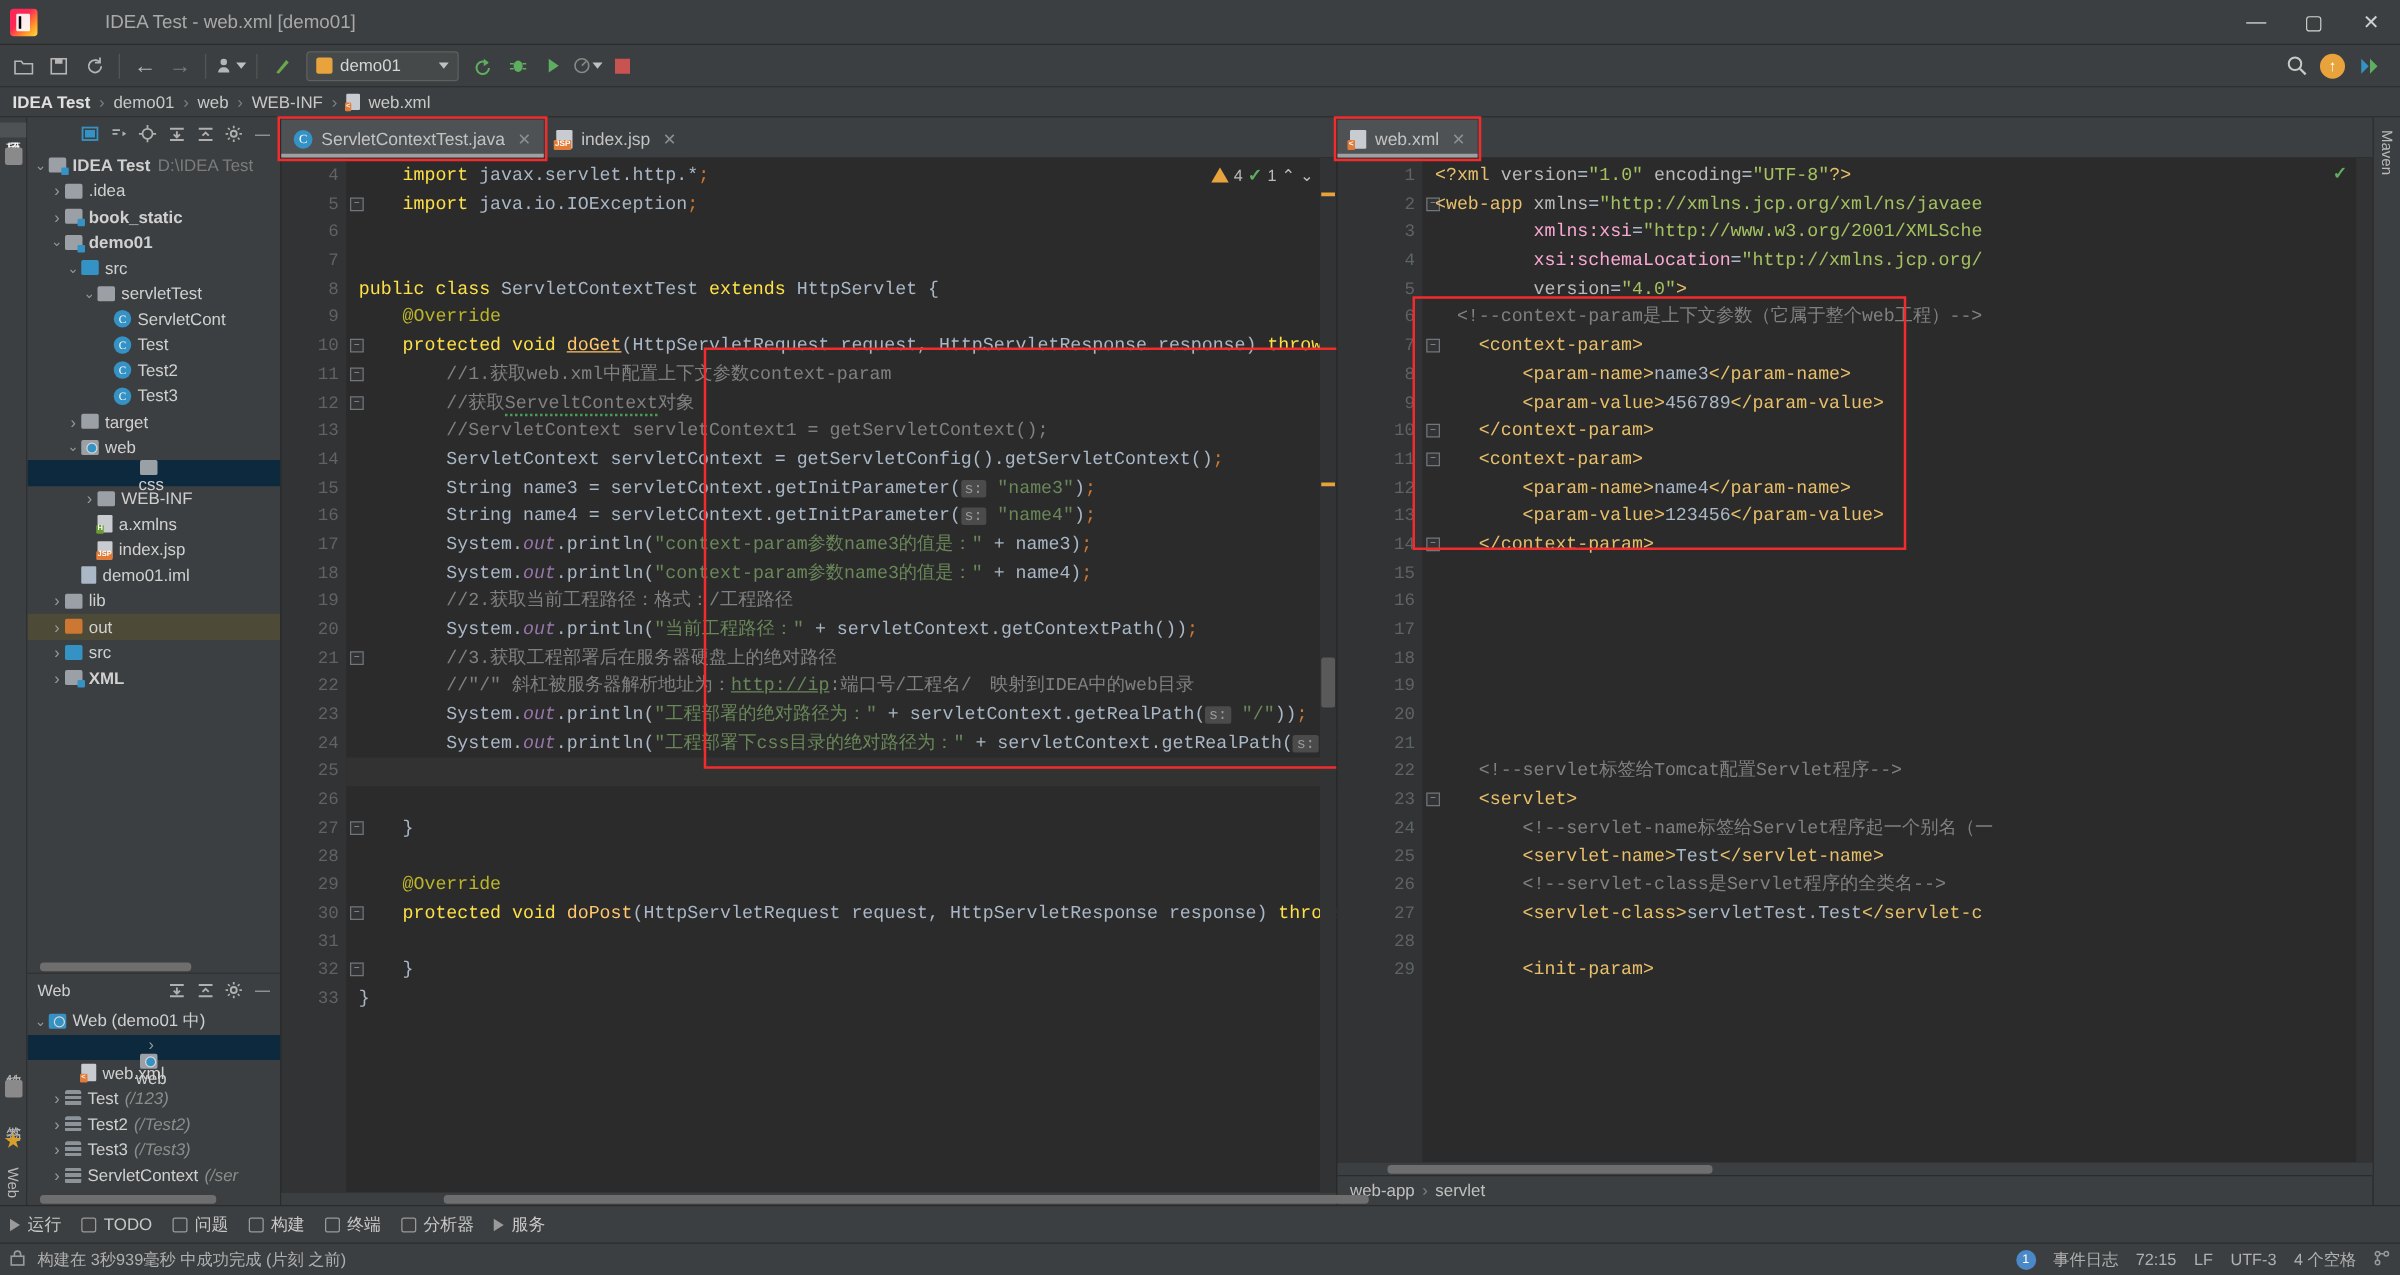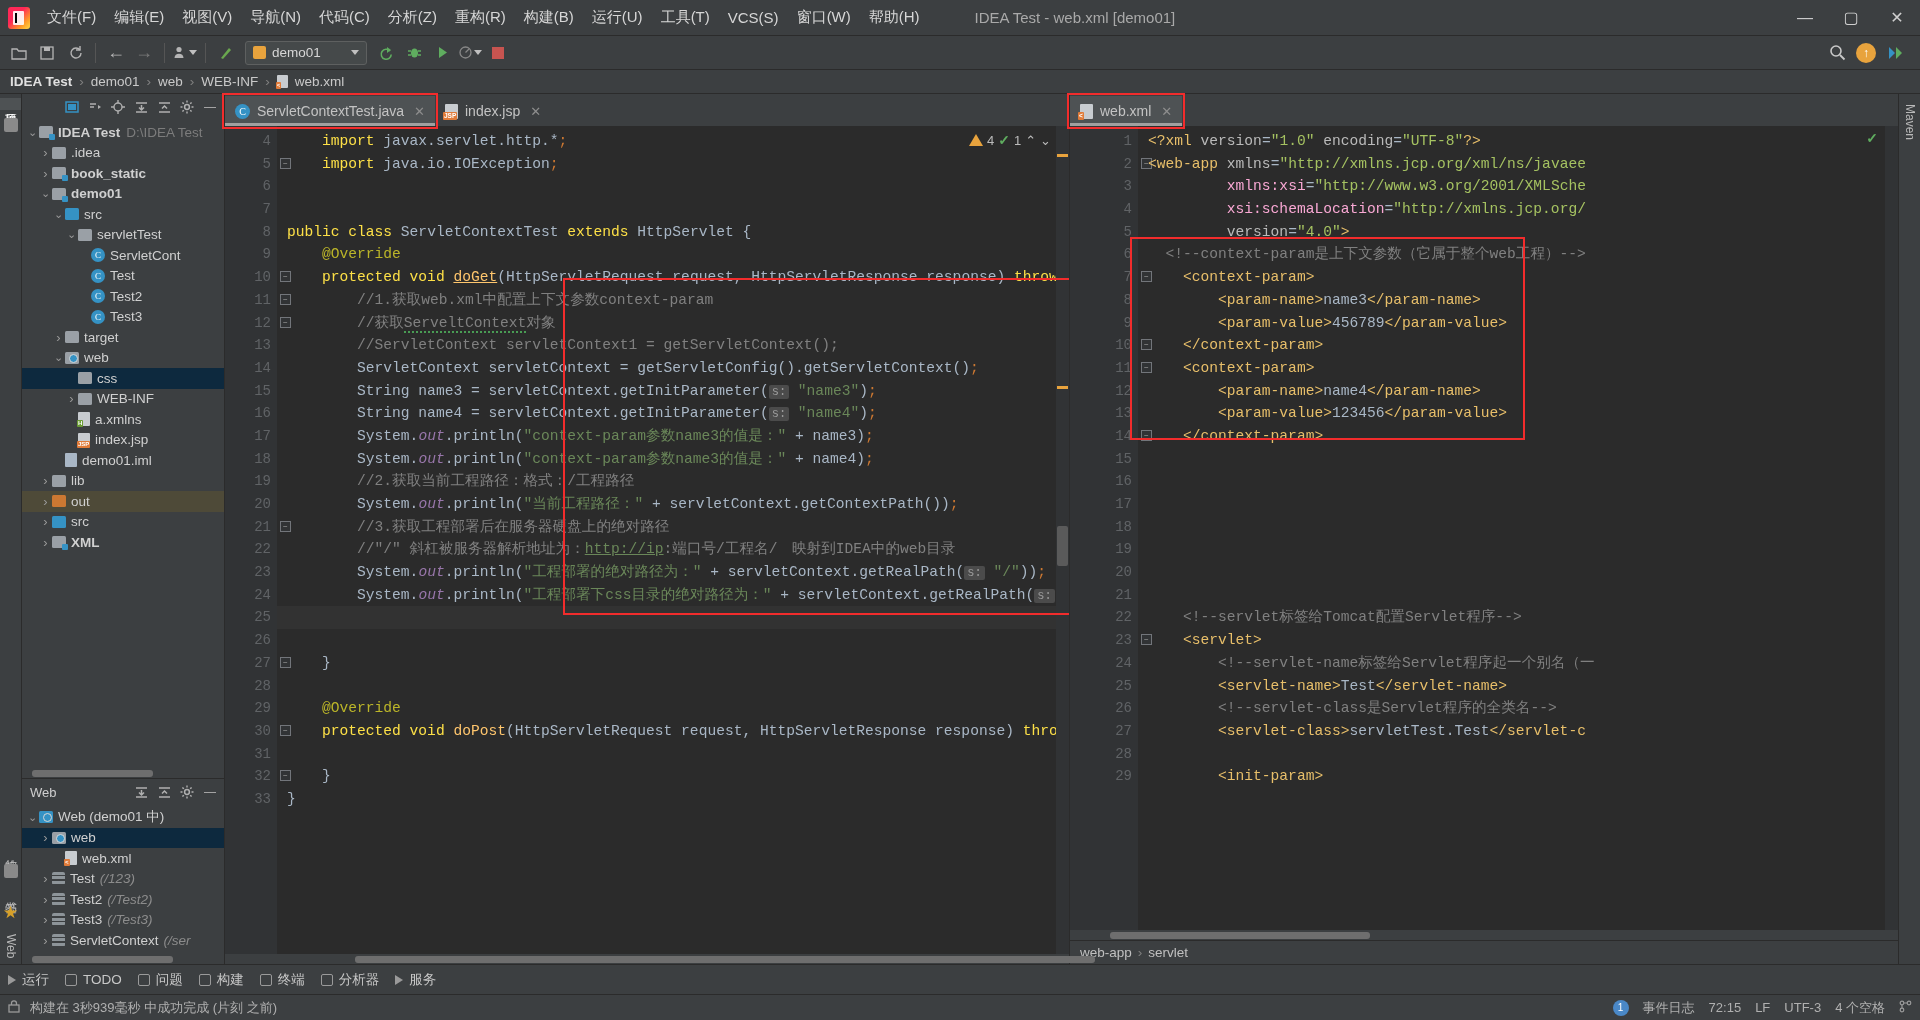--- a/index.html
+++ b/index.html
@@ -63,21 +63,21 @@
   .leftpanel{ width:203px; background:#3c3f41; display:flex; flex-direction:column; flex:none;
     border-right:1px solid #2b2b2b;}
   .panel-head{ height:26px; display:flex; align-items:center; padding:0 4px; gap:3px;
     background:#3c3f41; flex:none;}
   .panel-head .title{ font-size:13px; color:#cfcfcf; margin-right:auto; padding-left:4px;}
   .ph-ico{ width:20px;height:20px;display:flex;align-items:center;justify-content:center;
     color:#b0b0b0; font-size:12px; flex:none;}
   .tree{ flex:1; overflow:hidden; font-size:13.5px; padding-top:2px;}
   .trow{ height:20.5px; display:flex; align-items:center; white-space:nowrap; padding-right:4px;
     color:#d0d0d0;}
-  .trow.sel{ background:#0d293e; }
+  .trow.sel{ background:#0d293e;flex-direction:column; }
   .trow.sel2{ background:#4e4a38; }
   .arrow{ width:13px; text-align:center; color:#9a9a9a; font-size:9px; flex:none;}
   .ficon{ width:14px;height:12px; flex:none; margin-right:5px; border-radius:1.5px; position:relative;}
   .f-gray{ background:#9aa0a6; }
   .f-blue{ background:#3592c4; }
   .f-orange{ background:#cc7832; }
   .f-mod:after{ content:""; position:absolute; right:-2px; bottom:-2px; width:6px;height:6px;
     background:#3592c4; border-radius:1px;}
   .f-web:after{ content:""; position:absolute; right:1px; bottom:1px; width:7px;height:7px;
     background:#3592c4; border-radius:50%; border:1.5px solid #d7d7d7;}
@@ -177,35 +177,20 @@
   .sb-badge{ width:16px;height:16px;border-radius:50%;background:#4a88c7;color:#fff;
     font-size:10px; display:flex;align-items:center;justify-content:center;}
 </style>
 </head>
 <body>
 
 <div class="app">
 
   <div class="titlebar">
     <div class="ij-logo"></div>
-    <div class="menubar" id="menubar">
-        <div class="menu-item">文件(F)</div>
-        <div class="menu-item">编辑(E)</div>
-        <div class="menu-item">视图(V)</div>
-        <div class="menu-item">导航(N)</div>
-        <div class="menu-item">代码(C)</div>
-        <div class="menu-item">分析(Z)</div>
-        <div class="menu-item">重构(R)</div>
-        <div class="menu-item">构建(B)</div>
-        <div class="menu-item">运行(U)</div>
-        <div class="menu-item">工具(T)</div>
-        <div class="menu-item">VCS(S)</div>
-        <div class="menu-item">窗口(W)</div>
-        <div class="menu-item">帮助(H)</div>
-      </div>
     <div class="win-title">IDEA Test - web.xml [demo01]</div>
     <div class="win-ctrl">
       <div class="wbtn">—</div>
       <div class="wbtn">▢</div>
       <div class="wbtn close">✕</div>
     </div>
   </div>
 
   <div class="toolbar">
     <div class="tbtn">

